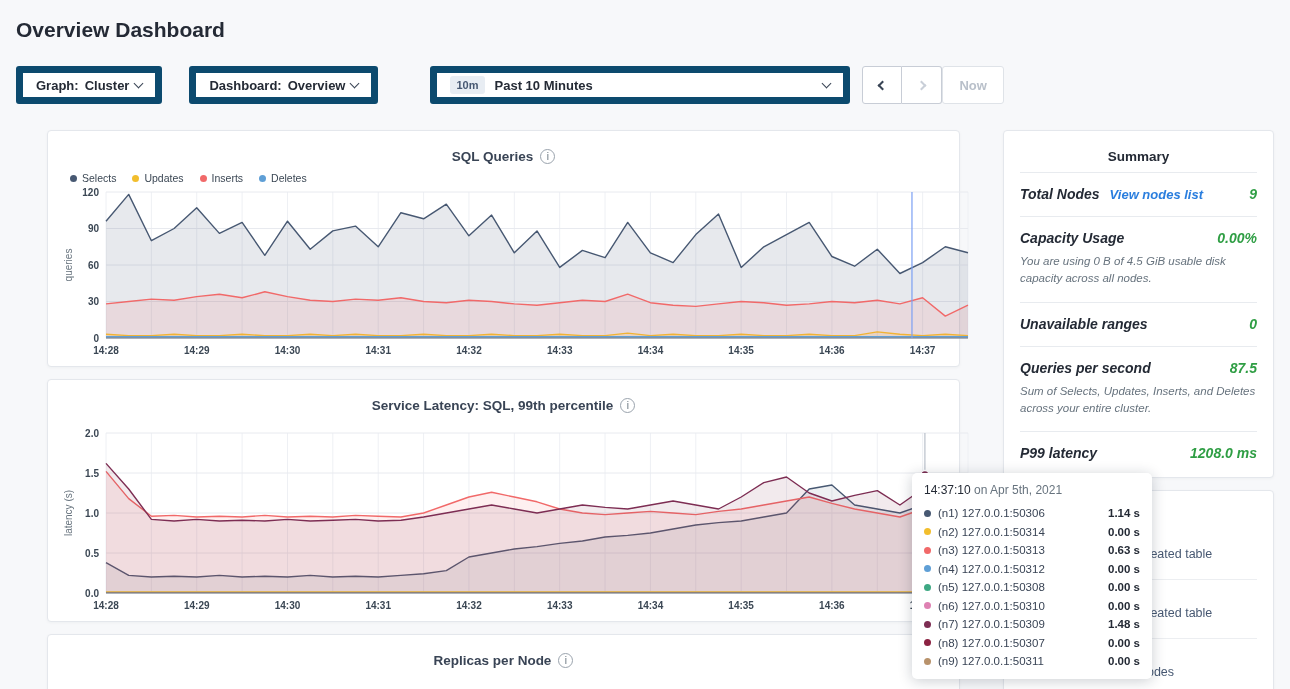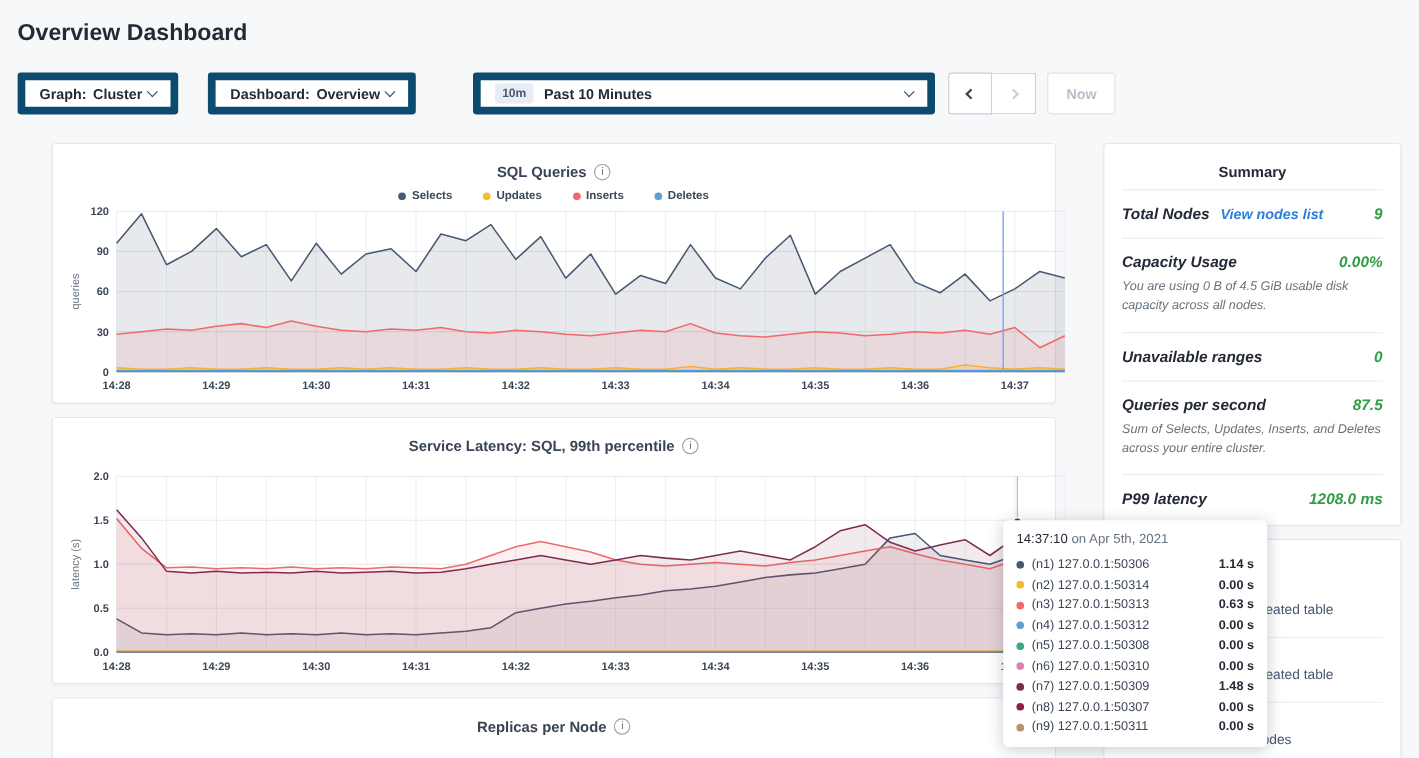--- a/index.html
+++ b/index.html
@@ -24,33 +24,33 @@
   .tp-label { font-weight: 700; }
   .chev { width: 7px; height: 7px; display: inline-block; }
   .chev-down  { border-right: 1.6px solid #394455; border-bottom: 1.6px solid #394455; transform: rotate(45deg); margin-top: -3px; }
   .chev-left  { border-left: 2px solid #394455; border-bottom: 2px solid #394455; transform: rotate(45deg); }
   .chev-right { border-top: 2px solid #c9cfd8; border-right: 2px solid #c9cfd8; transform: rotate(45deg); }
   .push-right { margin-left: auto; }
   .arrows { display: flex; margin-left: 12px; }
   .arrow-btn { width: 40px; height: 38px; background: #fff; border: 1px solid #c8cdd6; display: flex; align-items: center; justify-content: center; cursor: pointer; }
   .arrow-btn.prev { border-radius: 3px 0 0 3px; }
   .arrow-btn.next { border-radius: 0 3px 3px 0; border-left: none; cursor: default; }
-  .now-btn { margin-left: 10px; height: 38px; padding: 0 16px; background: #fff; border: 1px solid #dfe3e8; border-radius: 3px; color: #b9c0ca; font-size: 13px; font-weight: 600; }
+  .now-btn { height: 38px; padding: 0 16px; background: #fff; border: 1px solid #dfe3e8; border-radius: 3px; color: #b9c0ca; font-size: 13px; font-weight: 600; }
 
   
   .content { display: flex; gap: 12px; margin-top: 26px; align-items: flex-start; }
   .col-left  { width: 944px; display: flex; flex-direction: column; gap: 12px; }
   .col-right { width: 302px; display: flex; flex-direction: column; gap: 12px; }
   .card { background: #fff; border: 1px solid #e4e7ec; border-radius: 4px; box-shadow: 0 1px 3px rgba(35,43,58,.04); margin-left: 31px; }
 
   
   .chart-card { padding: 12px 12px 6px; }
   .chart-head { display: flex; justify-content: center; align-items: center; gap: 7px; font-size: 13.5px; font-weight: 700; color: #394455; padding: 6px 0 2px; }
   .info-icon { width: 15px; height: 15px; border: 1px solid #9aa3ad; border-radius: 50%; display: inline-flex; align-items: center; justify-content: center; font-size: 10px; font-weight: 400; color: #67737e; cursor: pointer; }
-  .legend { display: flex; justify-content: center; gap: 28px; padding: 6px 10px 0; font-size: 10.5px; font-weight: 700; color: #3b4754; }
+  .legend { display: flex; justify-content: flex-start; gap: 16px; padding: 6px 10px 0; font-size: 10.5px; font-weight: 400; color: #3b4754; }
   .legend-item { display: inline-flex; align-items: center; gap: 5px; cursor: pointer; }
   .dot { width: 7px; height: 7px; border-radius: 50%; display: inline-block; }
   svg.chart { display: block; }
   svg text { font-family: "Liberation Sans", sans-serif; }
   .ytick, .xtick { font-size: 10px; font-weight: 700; fill: #3b4754; }
   .axis-label { font-size: 10px; fill: #67737e; }
 
   
   .summary-card { padding: 6px 16px 2px; }
   .summary-title { text-align: center; font-size: 13.5px; font-weight: 700; padding: 12px 0 8px; }

